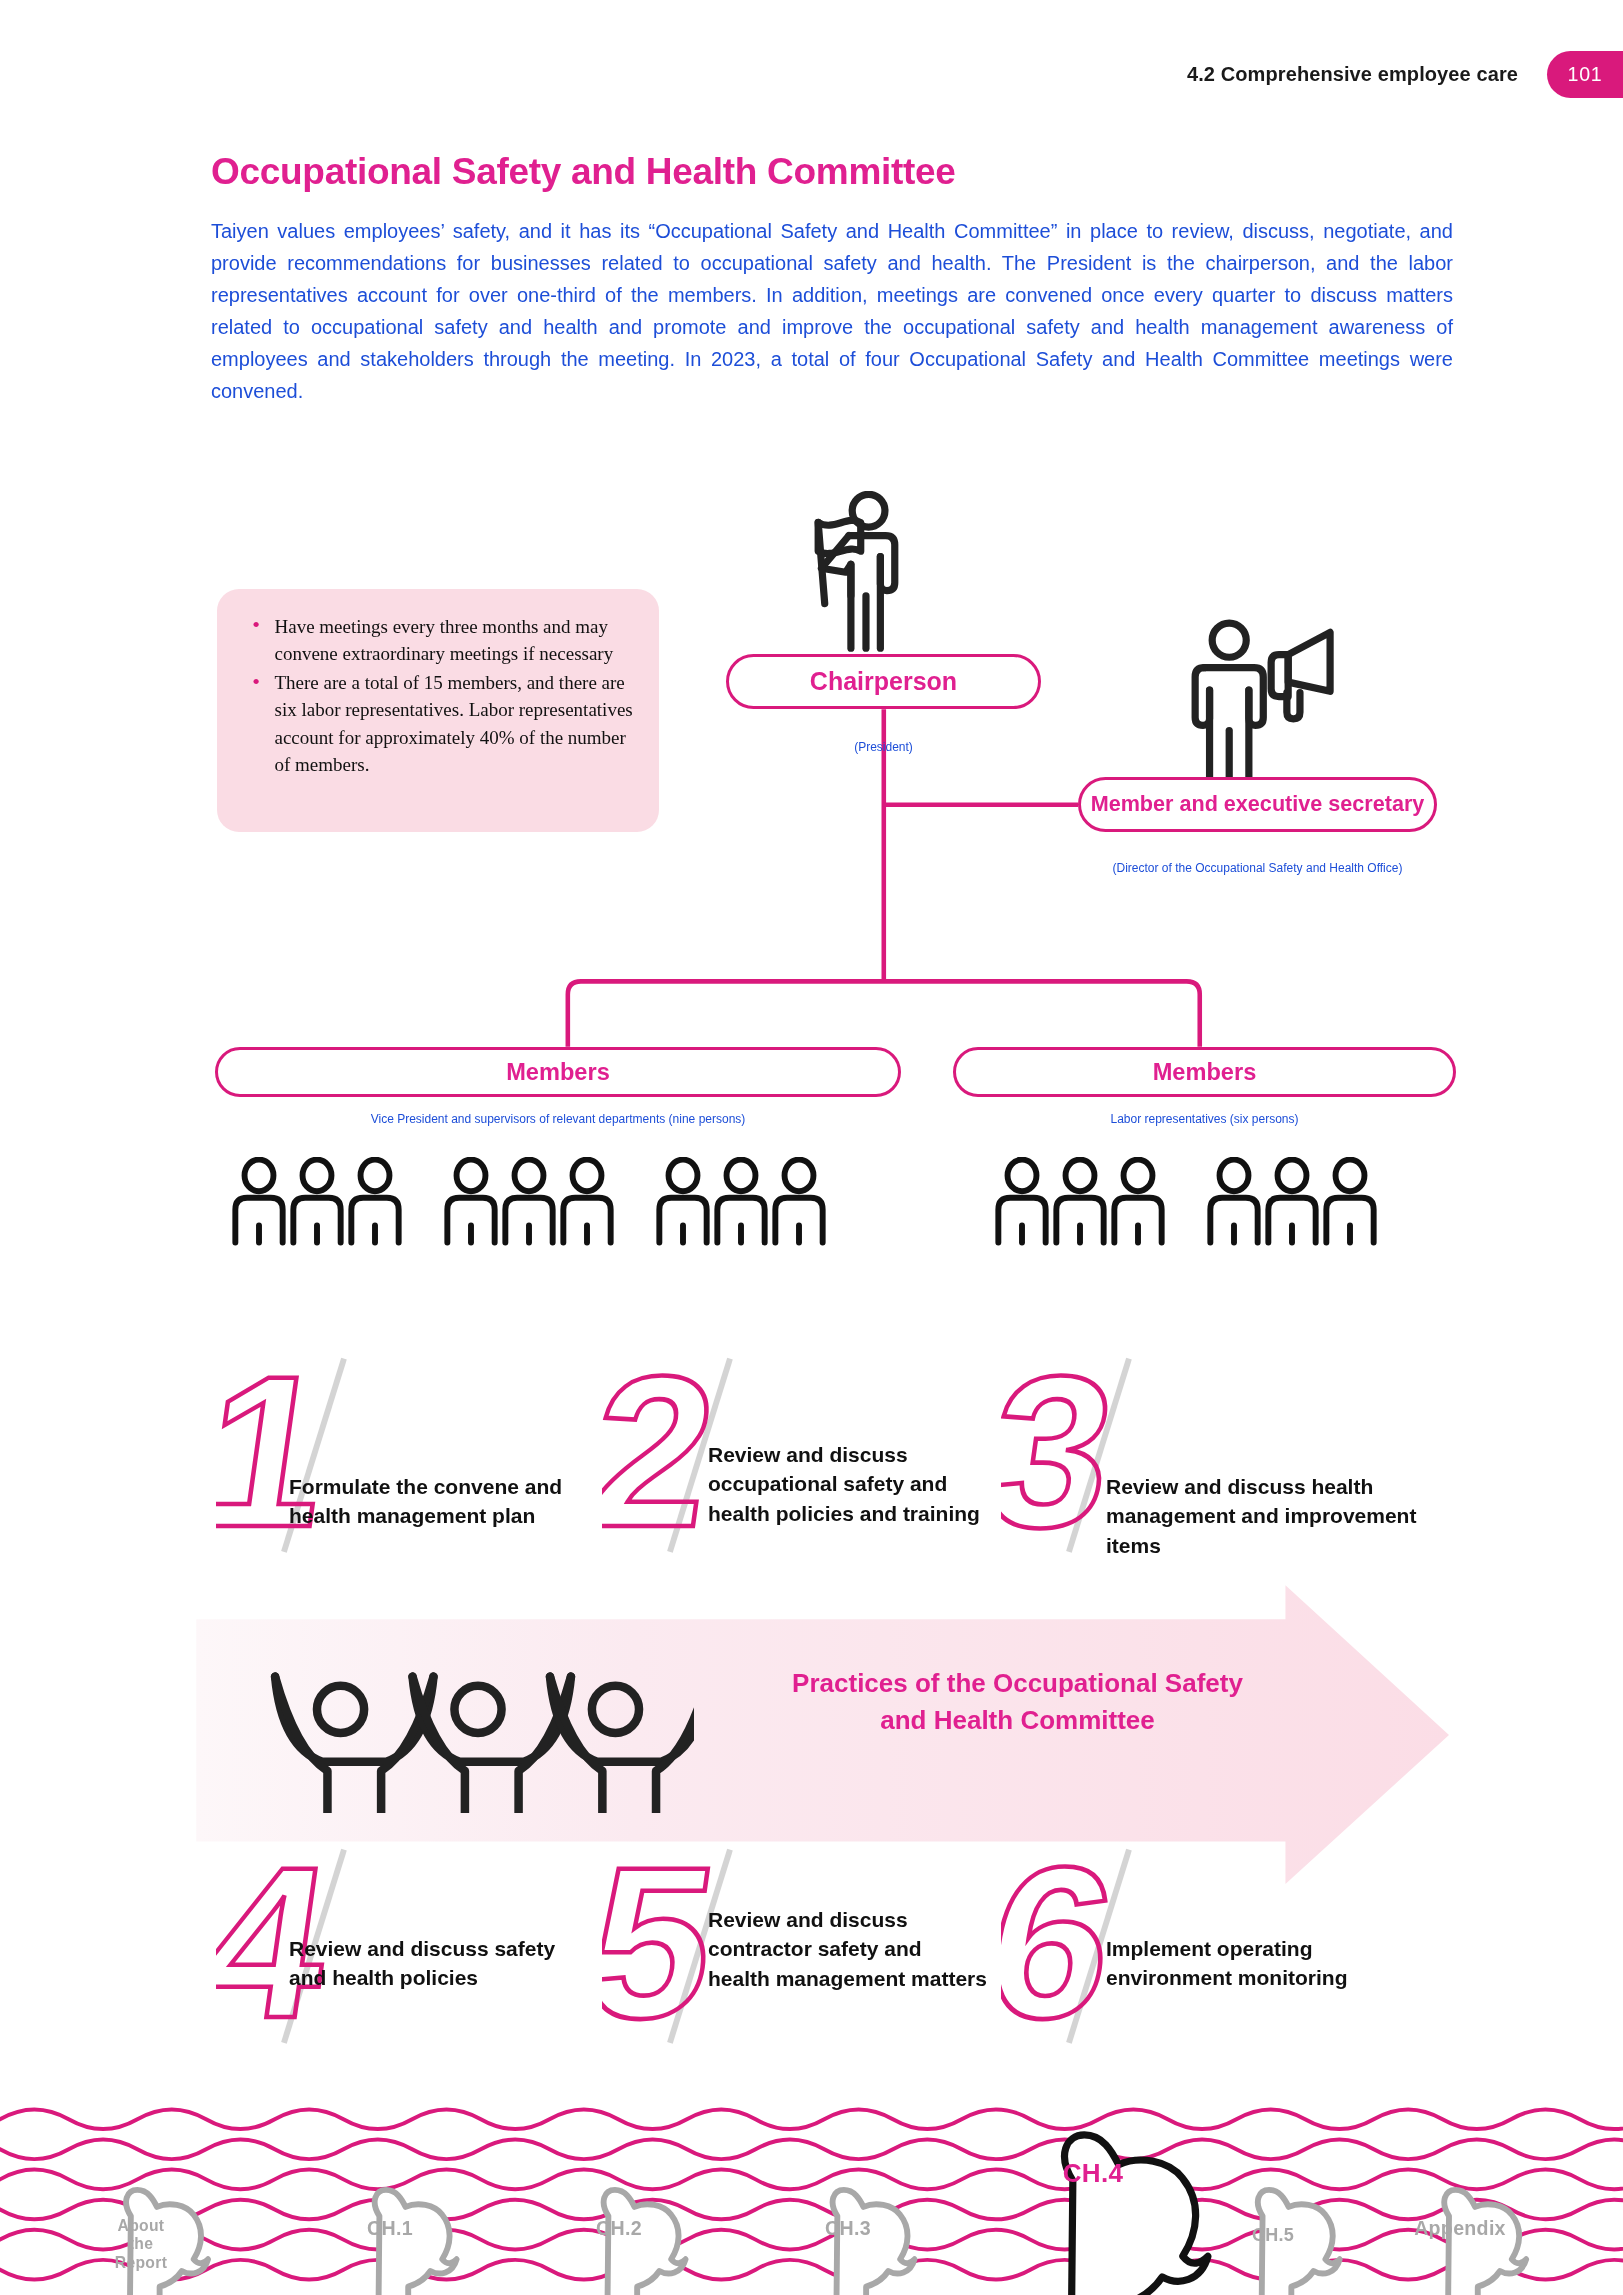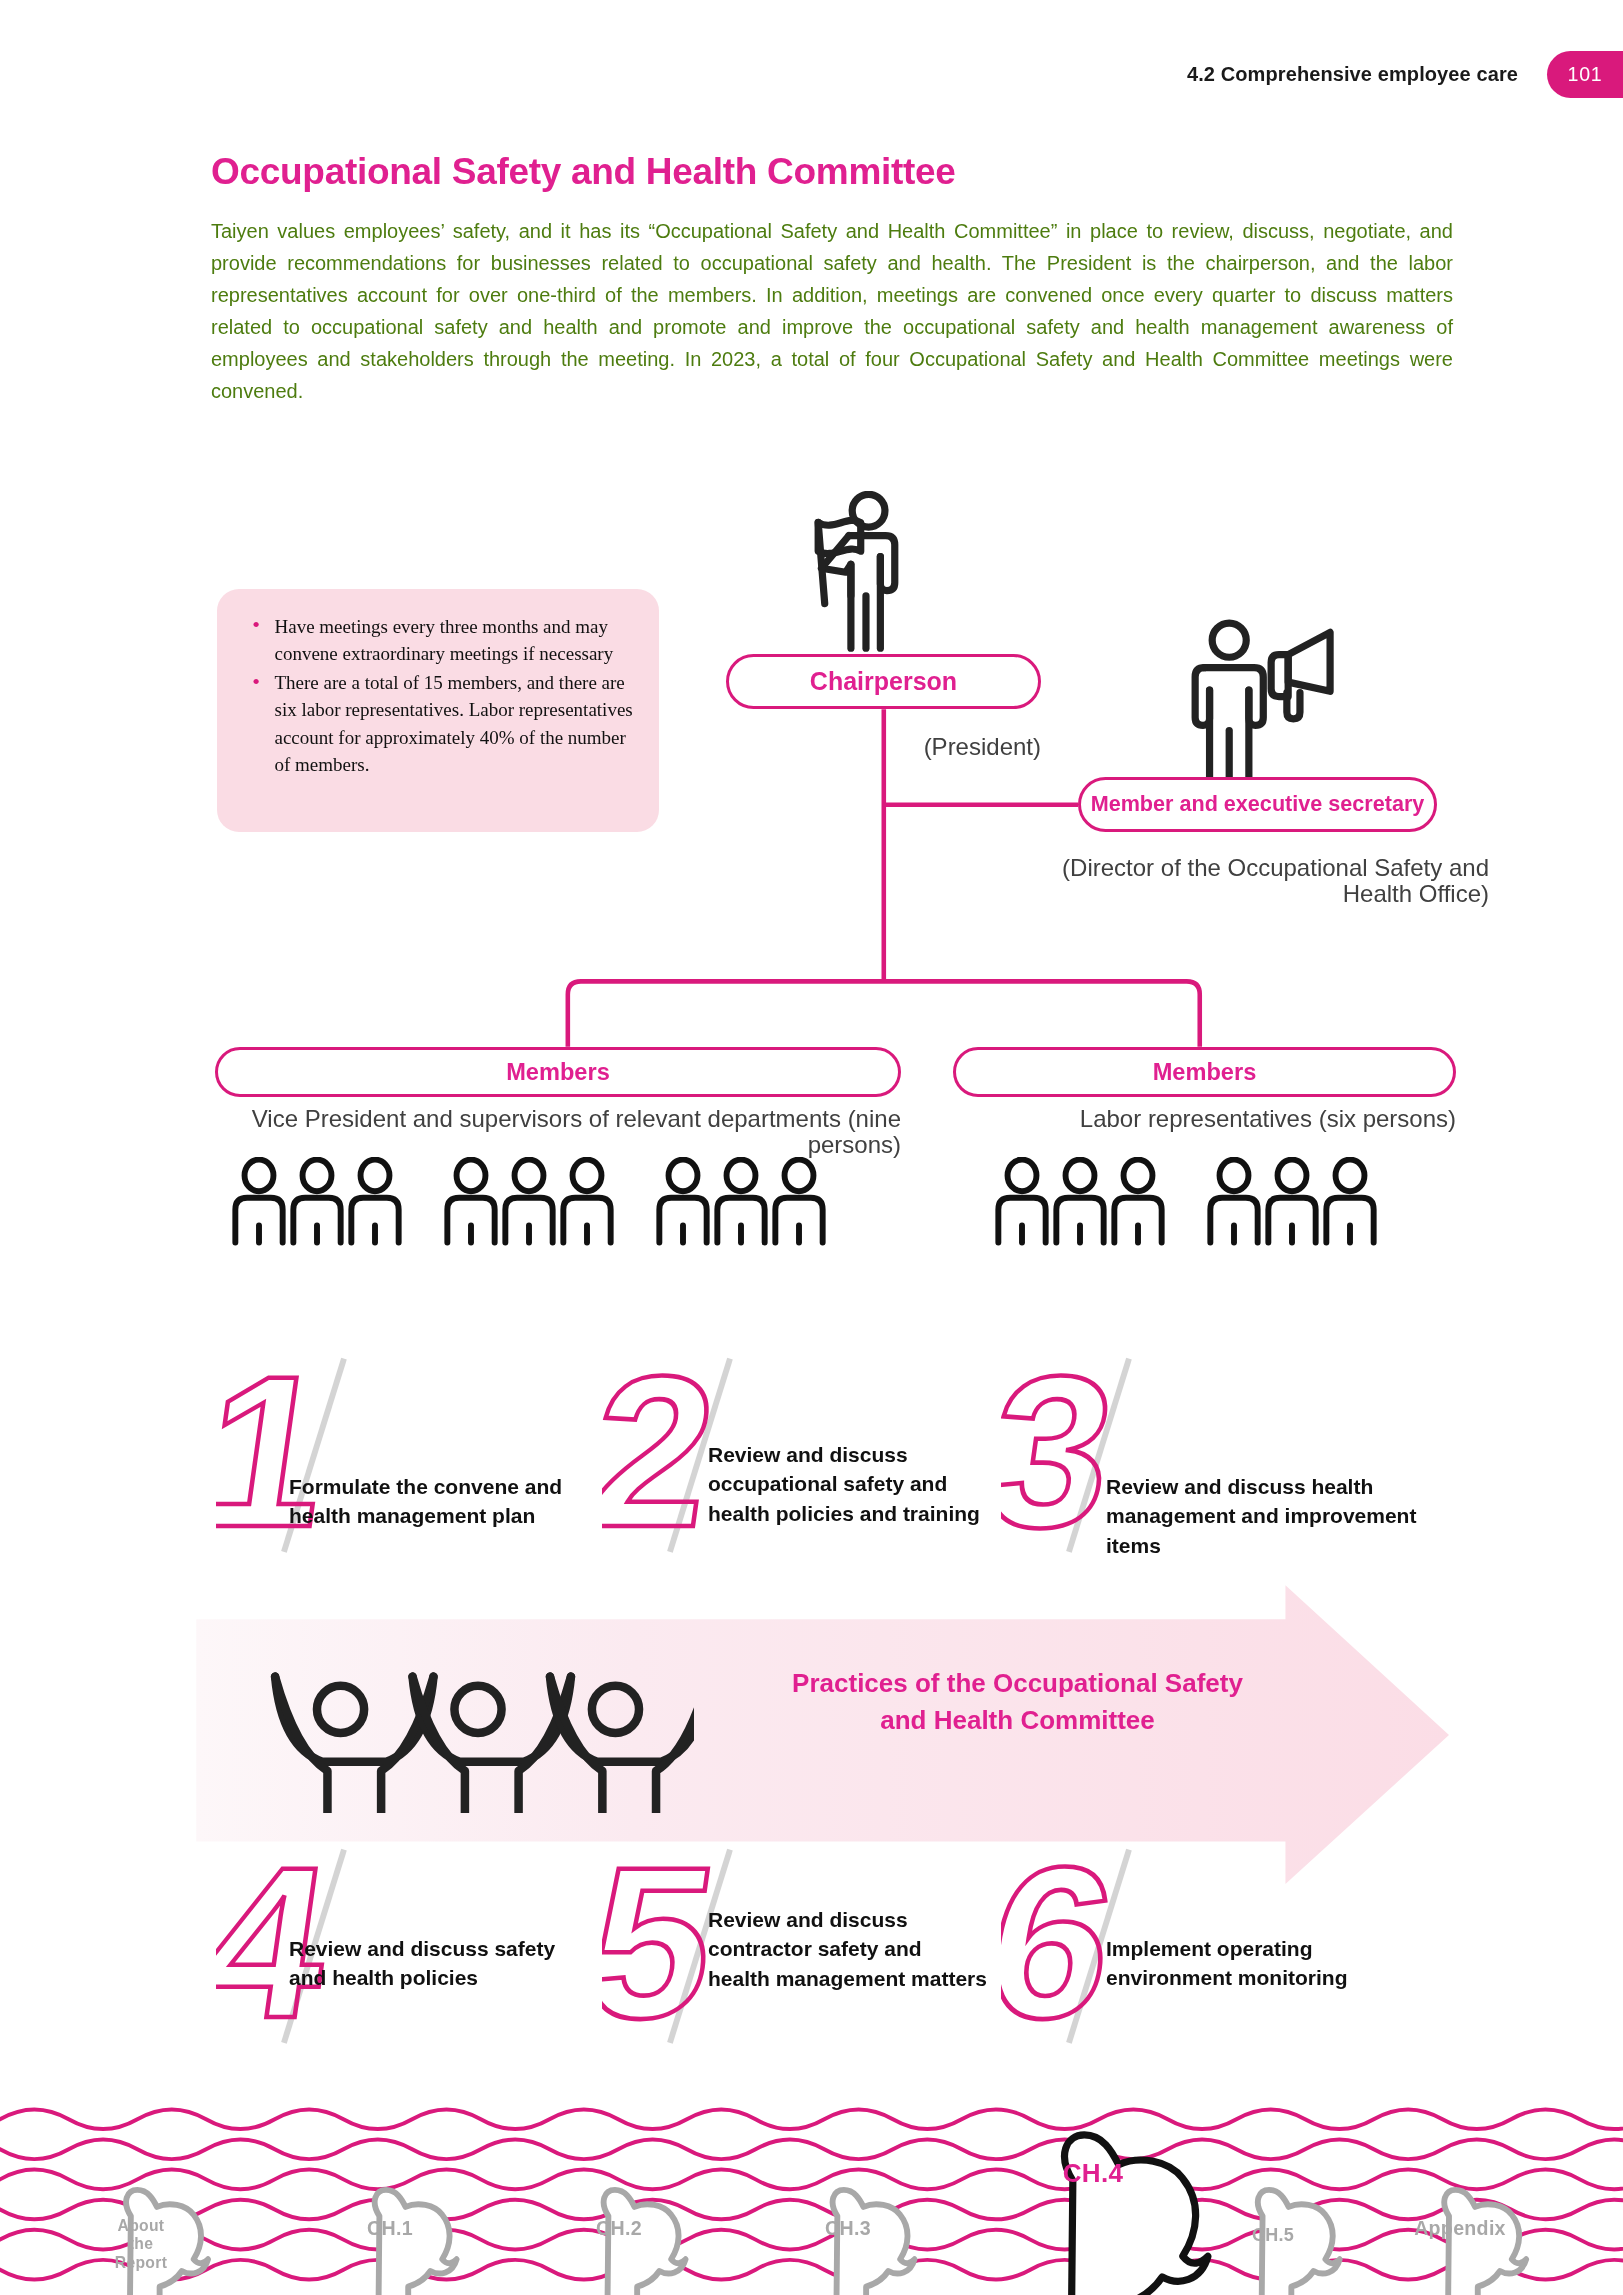--- a/index.html
+++ b/index.html
@@ -30,21 +30,21 @@
 
   
   .sec-title {
     position:absolute; left:211px; top:151px;
     font-size:37px; font-weight:bold; color:#E02090;
     letter-spacing:-0.3px;
     text-align:center;
   }
   .body-copy {
     position:absolute; left:211px; top:215px; width:1242px;
-    font-size:20px; line-height:32px; color:#4d7c0f;
+    font-size:20px; line-height:32px; color:#1d4ed8;
     text-align:justify; text-justify:inter-word;
   }
 
   
   .callout {
     position:absolute; left:217px; top:589px;
     width:442px; height:243px;
     background:#FADCE4; border-radius:22px;
     padding:23.6px 26px 0 30px;
     font-family:Liberation Serif, serif;
@@ -66,22 +66,22 @@
     display:flex; align-items:center; justify-content:center;
     color:#E02090; font-weight:bold; text-align:left;
     line-height:1.06; z-index:4;
   }
   .pill-chair { left:726px; top:654px; width:315px; height:55px; font-size:25px; }
   .pill-sec   { left:1078px; top:777px; width:359px; height:55px; font-size:21.6px; }
   .pill-mem-l { left:215px;  top:1047px; width:686px; height:50px; font-size:23.6px; }
   .pill-mem-r { left:953px; top:1047px; width:503px;  height:50px; font-size:23.6px; }
 
   .sub {
-    position:absolute; text-align:right; font-size:24px;
-    line-height:26px; color:#404040;
+    position:absolute; text-align:center; font-size:12px;
+    line-height:26px; color:#1d4ed8;
   }
   .sub-pres { left:726px; top:734px; width:315px; }
   .sub-dir  { left:1026px; top:855px; width:463px; }
   .sub-mem-l{ left:215px;  top:1106px; width:686px; }
   .sub-mem-r{ left:953px; top:1106px; width:503px; }
 
   .icon-flag { position:absolute; left:756px; top:491px; }
   .icon-mega { position:absolute; left:1178px; top:614px; }
 
   .connectors { position:absolute; left:0; top:0; width:1623px; height:2295px; pointer-events:none; }

